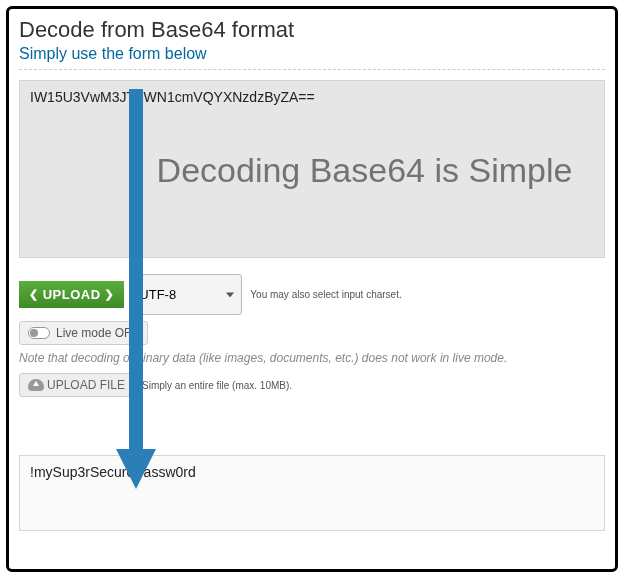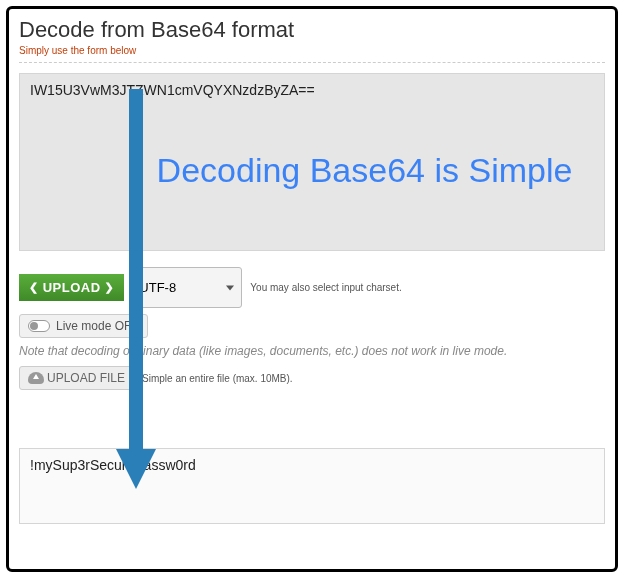--- a/index.html
+++ b/index.html
@@ -19,22 +19,22 @@
     position: relative;
     background: #fff;
   }
   .title {
     font-size: 22px;
     color: #333;
     font-weight: 500;
     margin-bottom: 2px;
   }
   .subtitle {
-    font-size: 10px;
-    color: #c2410c;
+    font-size: 16px;
+    color: #0369a1;
     margin-bottom: 6px;
   }
   .dash {
     border: none;
     border-top: 1px dashed #ccc;
     margin-bottom: 10px;
   }
   .input-box {
     width: 100%;
     height: 178px;
@@ -194,21 +194,21 @@
     color: #222;
     margin-top: 58px;
   }
   .overlay-text {
     position: absolute;
     top: 142px;
     left: 145px;
     right: 40px;
     text-align: center;
     font-size: 34px;
-    color: #3b82f6;
+    color: #737373;
     line-height: 1.15;
     pointer-events: none;
     font-weight: 500;
   }
   .arrow {
     position: absolute;
     pointer-events: none;
     left: 102px;
     top: 80px;
   }
@@ -245,21 +245,21 @@
       </span>
     </div>
 
     <div class="note">Note that decoding of binary data (like images, documents, etc.) does not work in live mode.</div>
 
     <div class="row">
       <span class="upload-btn">
         <span class="cloud"></span>
         <span>UPLOAD FILE</span>
       </span>
-      <span class="hint">Simple an entire file (max. 10MB).</span>
+      <span class="hint">Simply an entire file (max. 10MB).</span>
     </div>
   </div>
 
   <div class="output-box">!mySup3rSecurePassw0rd</div>
 
   <div class="overlay-text">Decoding Base64 is Simple</div>
 
   <svg class="arrow" width="50" height="410">
     <line x1="25" y1="0" x2="25" y2="370" stroke="#2a7fb8" stroke-width="14"></line>
     <polygon points="5,360 45,360 25,400" fill="#2a7fb8"></polygon>

